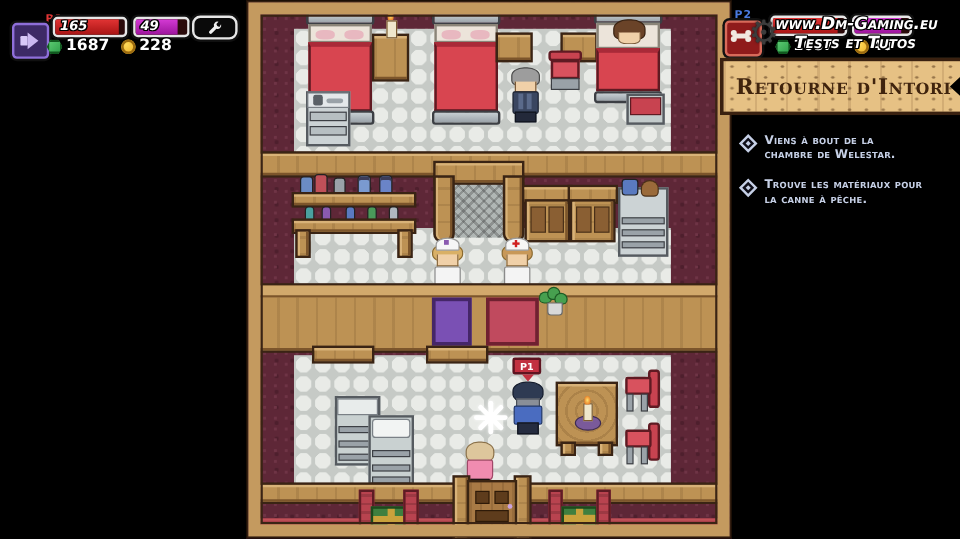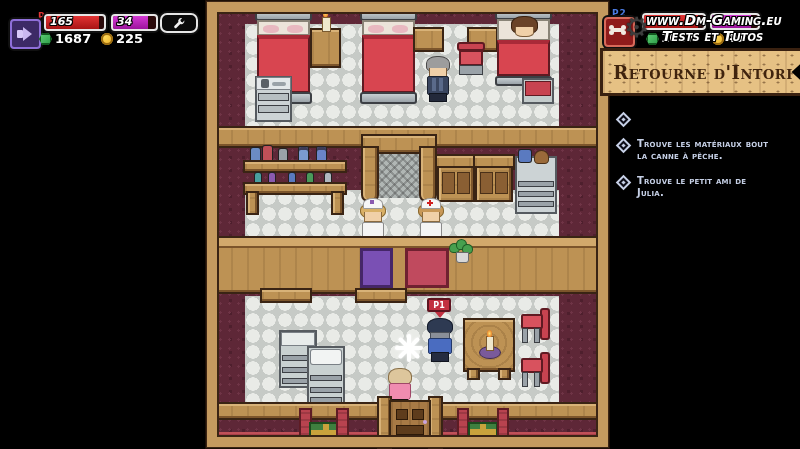--- a/index.html
+++ b/index.html
@@ -333,32 +333,32 @@
     <span class="abs ptag outline" style="left:30px;top:3px;color:#e03535;">P1</span>
     <div class="abs badge" style="left:2px;top:11px;background:#3d2a66;border:2px solid #8f6fd9;box-shadow:0 0 0 2px #101010;">
       <div class="abs" style="left:5px;top:9px;width:6px;height:8px;background:#d8c8f8;border-radius:1px;"></div>
       <div class="abs" style="left:11px;top:6px;width:0;height:0;border-top:7px solid transparent;border-bottom:7px solid transparent;border-left:9px solid #cbb8f0;"></div>
     </div>
     <div class="abs bar" style="left:36px;top:6px;width:58px;">
       <span class="num outline">165</span>
       <div class="fill" style="width:92%;background:linear-gradient(#e23434,#a81414);"></div>
     </div>
     <div class="abs bar" style="left:103px;top:6px;width:43px;">
-      <span class="num outline">34</span>
+      <span class="num outline">49</span>
       <div class="fill" style="width:82%;background:linear-gradient(#d43ad4,#9c149c);"></div>
     </div>
     <div class="abs wrench-btn" style="left:152px;top:5px;">
       <svg width="13" height="13" viewBox="0 0 16 16">
         <path fill="#f0f0f0" d="M13.8 4.0a3.7 3.7 0 0 1-4.8 4.6L4.4 13.2a1.7 1.7 0 1 1-2.4-2.4L6.6 6.2A3.7 3.7 0 0 1 11.2 1.4L9.0 3.6l.9 2.2 2.2.9z"></path>
       </svg>
     </div>
     <div class="abs gem" style="left:31px;top:25px;"></div>
     <span class="abs cur outline" style="left:47px;top:23px;">1687</span>
     <div class="abs coin" style="left:93px;top:25px;"></div>
-    <span class="abs cur outline" style="left:108px;top:23px;">225</span>
+    <span class="abs cur outline" style="left:108px;top:23px;">228</span>
   </div>
 
   <div class="abs" style="left:600px;top:6px;width:200px;height:46px;">
     <span class="abs ptag outline" style="left:12px;top:2px;color:#4a7ae0;">P2</span>
     <div class="abs badge" style="left:4px;top:11px;background:#8f1b1b;border:2px solid #d86a5a;box-shadow:0 0 0 2px #101010;">
       <div class="abs" style="left:5px;top:9px;width:13px;height:4px;background:#f0e8e0;border-radius:2px;"></div>
       <div class="abs" style="left:3px;top:6px;width:5px;height:5px;background:#f0e8e0;border-radius:50%;"></div>
       <div class="abs" style="left:3px;top:11px;width:5px;height:5px;background:#f0e8e0;border-radius:50%;"></div>
       <div class="abs" style="left:15px;top:6px;width:5px;height:5px;background:#f0e8e0;border-radius:50%;"></div>
       <div class="abs" style="left:15px;top:11px;width:5px;height:5px;background:#f0e8e0;border-radius:50%;"></div>
@@ -379,24 +379,21 @@
     <span class="abs wm outline" style="left:62px;top:22px;font-size:14px;">Tests et Tutos</span>
   </div>
 
   <div class="abs sign" style="left:600px;top:48px;width:200px;height:42px;">
     <span class="sign-text">Retourne d'Intori</span>
   </div>
 
   <div class="abs quests" style="left:618px;top:112px;">
     <div class="q-item">
       <span class="q-diamond"></span>
+      <span class="q-text">Viens à bout de la chambre de Welestar.</span>
     </div>
     <div class="q-item">
       <span class="q-diamond"></span>
-      <span class="q-text">Trouve les matériaux bout la canne à pêche.</span>
-    </div>
-    <div class="q-item">
-      <span class="q-diamond"></span>
-      <span class="q-text">Trouve le petit ami de Julia.</span>
+      <span class="q-text">Trouve les matériaux pour la canne à pêche.</span>
     </div>
   </div>
 
 </div>
 
 </body></html>

